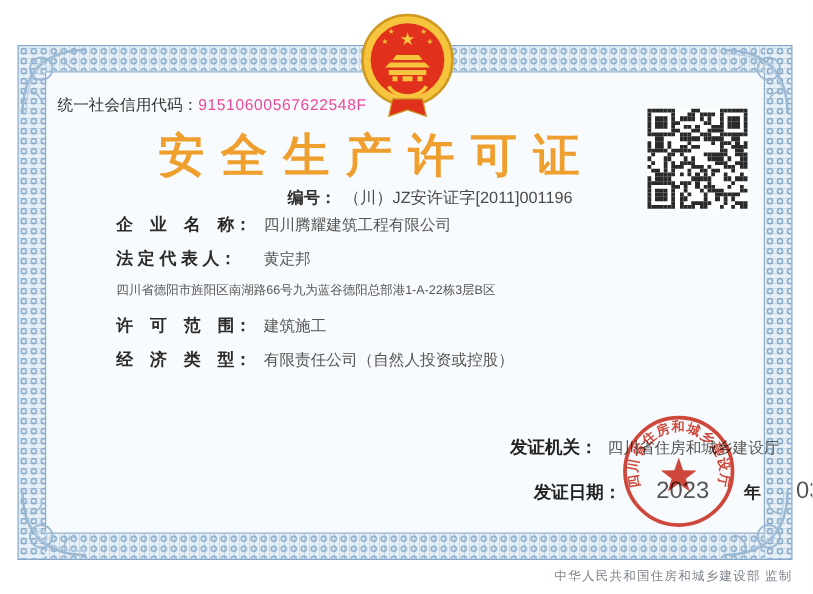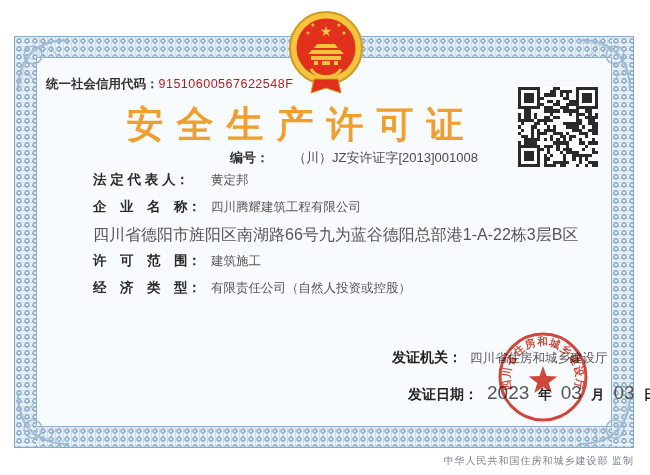--- a/index.html
+++ b/index.html
@@ -34,40 +34,40 @@
   .corner-bl{left:15px;top:391px;transform:rotate(270deg);}
   
   .emblem{position:absolute;left:287px;top:8px;width:78px;height:88px;}
   
   .qr{position:absolute;left:518px;top:87px;width:80px;height:80px;display:grid;
       grid-template-columns:repeat(25,1fr);grid-template-rows:repeat(25,1fr);background:#fff;}
   .qr i{display:block;}
   .qr i.on{background:#2a2a2a;}
   
   .credit{position:absolute;left:46px;top:76px;font-size:12.5px;color:#3a3a3a;}
-  .credit .lbl{font-weight:bold;color:#333;}
-  .credit .val{color:#b91c1c;letter-spacing:.5px;}
+  .credit .lbl{font-weight:normal;color:#333;}
+  .credit .val{color:#ec4899;letter-spacing:.5px;}
   .title{position:absolute;left:0;top:100px;width:590px;text-align:center;
          font-size:37px;font-weight:bold;color:#ef9f2e;letter-spacing:13px;text-indent:13px;
          font-family:"Liberation Serif","DejaVu Serif",serif;}
   .cert-no{position:absolute;left:230px;top:149px;font-size:13px;color:#4a4a4a;}
-  .cert-no .lbl{font-weight:bold;color:#2f2f2f;margin-right:24px;}
+  .cert-no .lbl{font-weight:bold;color:#2f2f2f;margin-right:6px;}
   .fields{position:absolute;left:93px;top:171px;width:520px;}
   .frow{display:flex;align-items:baseline;height:27px;}
   .flabel{display:inline-block;width:118px;font-size:13.5px;font-weight:bold;color:#2b2b2b;white-space:pre;flex:0 0 auto;}
   .fvalue{font-size:12.5px;color:#555;margin-left:0px;}
-  .fvalue-sm{font-size:16px;}
+  .fvalue-sm{font-size:10px;}
   .zhi{font-weight:bold;color:#2b2b2b;font-size:13.5px;margin:0 26px 0 28px;}
-  .issuer-row{position:absolute;left:392px;top:349px;display:flex;align-items:baseline;}
+  .issuer-row{position:absolute;left:408px;top:349px;display:flex;align-items:baseline;}
   .issue-date-row{position:absolute;left:408px;top:382px;display:flex;align-items:baseline;}
   .blabel{font-size:14px;font-weight:bold;color:#222;margin-right:8px;white-space:nowrap;}
   .bvalue{font-size:12.5px;color:#555;white-space:nowrap;}
   .date-part{font-size:19px;color:#555;}
   .date-unit{font-size:13.5px;font-weight:bold;color:#222;}
-  .issue-date-row span{margin-right:9px;}
+  .issue-date-row span{margin-right:9px;margin-left:19px;}
   
   .seal{position:absolute;left:495px;top:329px;width:96px;height:96px;opacity:.92;mix-blend-mode:multiply;}
   
   .footer{position:absolute;right:16px;top:454px;font-size:10px;color:#7d828c;letter-spacing:1px;
           font-family:"Liberation Serif","DejaVu Serif",serif;}
 </style>
 </head>
 <body>
 
 <div class="page">
@@ -752,31 +752,31 @@
       <i class="on"></i>
     </div>
 
   <div class="credit">
     <span class="lbl">统一社会信用代码：</span><span class="val">91510600567622548F</span>
   </div>
 
   <div class="title">安全生产许可证</div>
 
   <div class="cert-no">
-    <span class="lbl">编号：</span><span>（川）JZ安许证字[2013]001008</span>
+    <span class="lbl">编号：</span><span>（川）JZ安许证字[2011]001196</span>
   </div>
 
   <div class="fields">
+    <div class="frow">
+      <span class="flabel">企　业　名　称：</span>
+      <span class="fvalue">四川腾耀建筑工程有限公司</span>
+    </div>
     <div class="frow">
       <span class="flabel">法 定 代 表 人：</span>
       <span class="fvalue">黄定邦</span>
-    </div>
-    <div class="frow">
-      <span class="flabel">企　业　名　称：</span>
-      <span class="fvalue">四川腾耀建筑工程有限公司</span>
     </div>
     <div class="frow">
       <span class="fvalue fvalue-sm">四川省德阳市旌阳区南湖路66号九为蓝谷德阳总部港1-A-22栋3层B区</span>
     </div>
     <div class="frow">
       <span class="flabel">许　可　范　围：</span>
       <span class="fvalue">建筑施工</span>
     </div>
     <div class="frow">
       <span class="flabel">经　济　类　型：</span>

